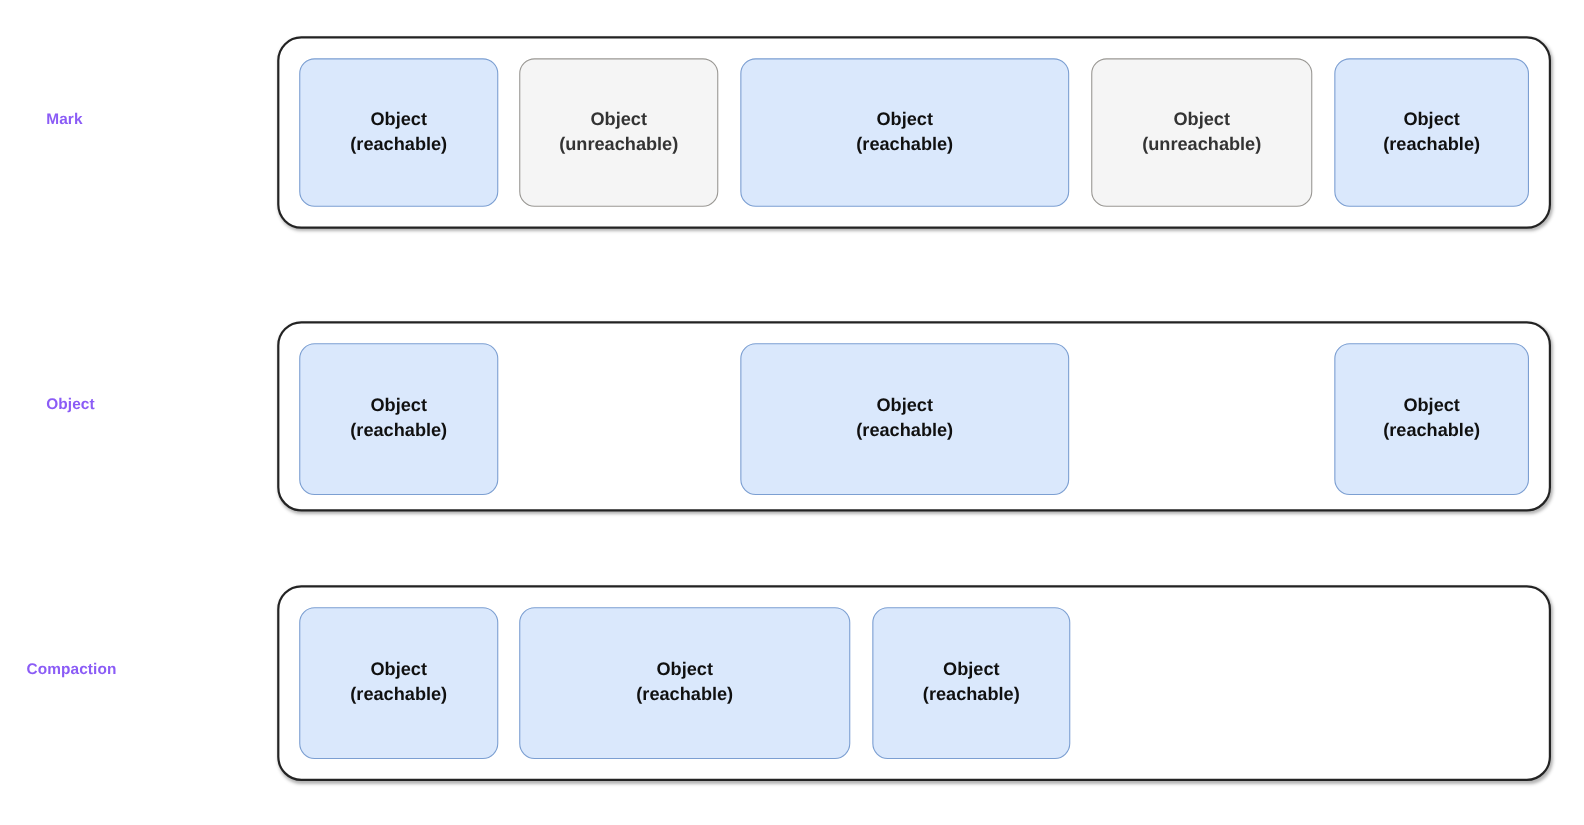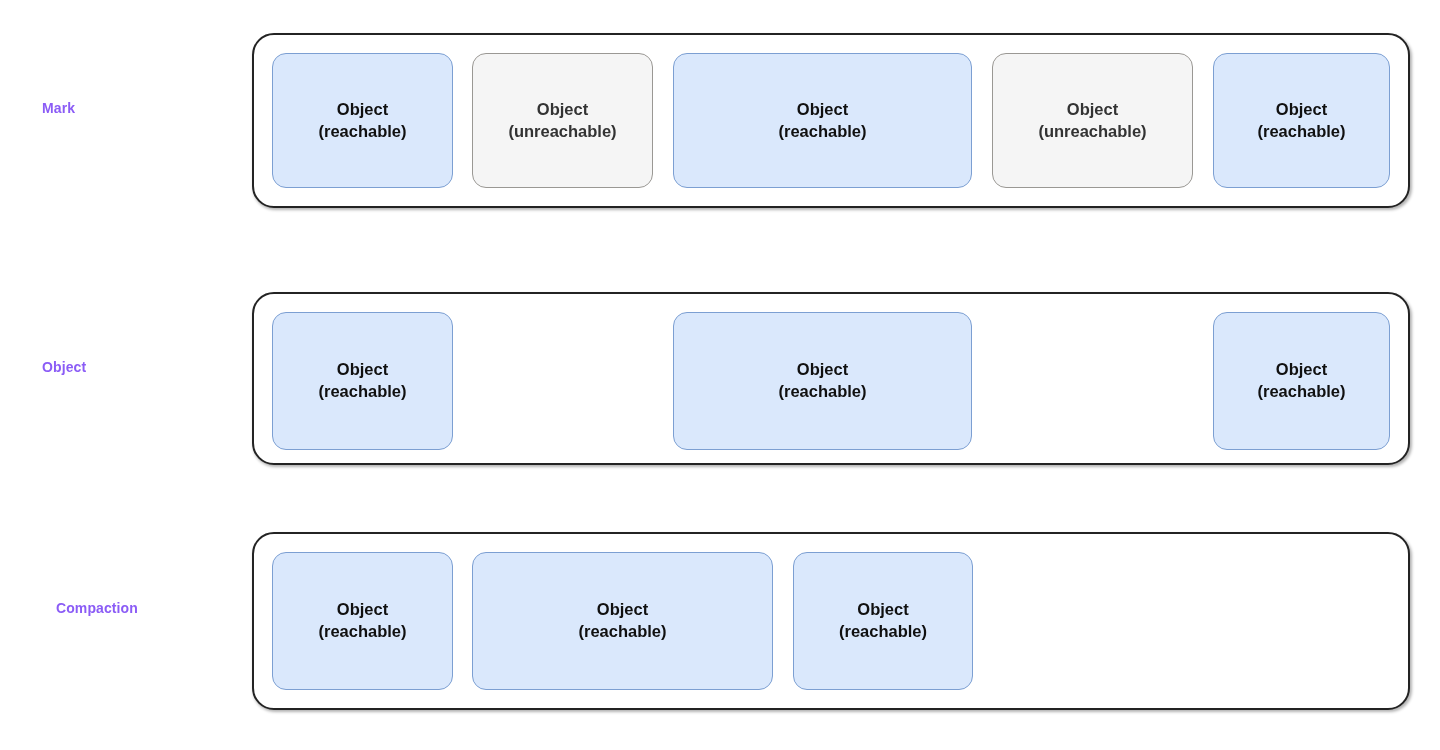--- a/index.html
+++ b/index.html
@@ -90,21 +90,21 @@
     <div class="obj reachable" style="left: 1213px; top: 53px; width: 177px; height: 135px;"><span class="obj-text">Object
 (reachable)</span></div>
     <div class="row-label" style="left: 42px; top: 360px;">Object</div>
     <div class="heap" style="left: 252px; top: 292px; width: 1158px; height: 173px;"></div>
     <div class="obj reachable" style="left: 272px; top: 312px; width: 181px; height: 138px;"><span class="obj-text">Object
 (reachable)</span></div>
     <div class="obj reachable" style="left: 673px; top: 312px; width: 299px; height: 138px;"><span class="obj-text">Object
 (reachable)</span></div>
     <div class="obj reachable" style="left: 1213px; top: 312px; width: 177px; height: 138px;"><span class="obj-text">Object
 (reachable)</span></div>
-    <div class="row-label" style="left: 56px; top: 601px;">Compaction</div>
+    <div class="row-label" style="left: 24px; top: 601px;">Compaction</div>
     <div class="heap" style="left: 252px; top: 532px; width: 1158px; height: 178px;"></div>
     <div class="obj reachable" style="left: 272px; top: 552px; width: 181px; height: 138px;"><span class="obj-text">Object
 (reachable)</span></div>
     <div class="obj reachable" style="left: 472px; top: 552px; width: 301px; height: 138px;"><span class="obj-text">Object
 (reachable)</span></div>
     <div class="obj reachable" style="left: 793px; top: 552px; width: 180px; height: 138px;"><span class="obj-text">Object
 (reachable)</span></div>
   </div>
 
 </body></html>

